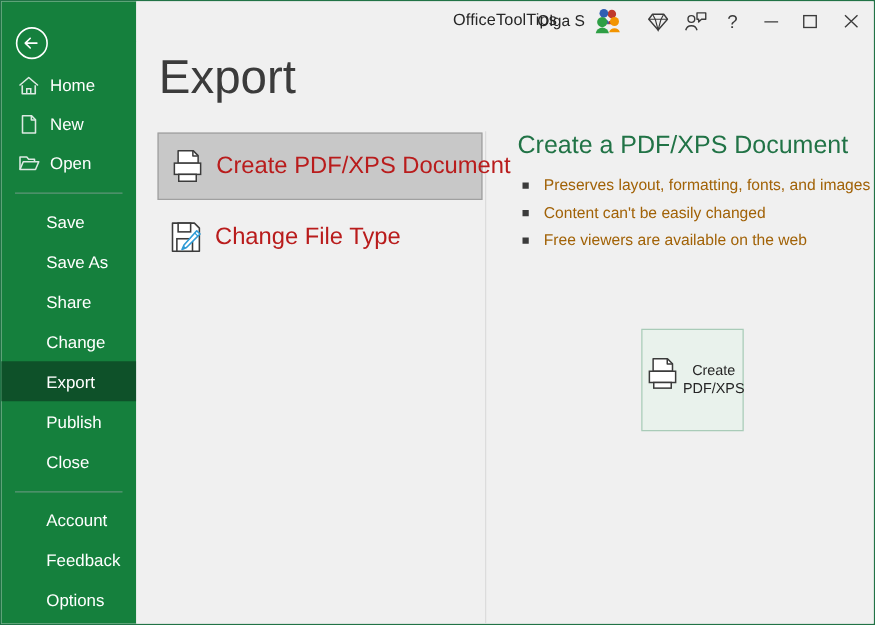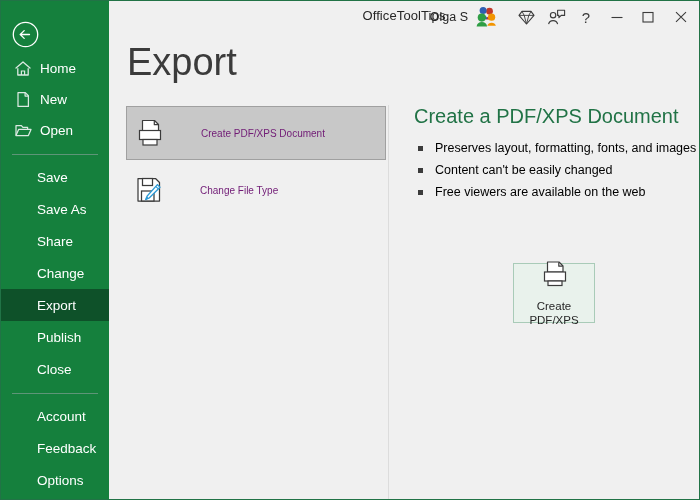--- a/index.html
+++ b/index.html
@@ -183,24 +183,23 @@
     border: 1px solid #a0a0a0;
   }
   .opt-icon {
     width: 46px;
     flex: none;
     display: flex;
     align-items: center;
     justify-content: center;
   }
   .opt-label {
-    font-size: 10px;
-    color: #701a75;
-    white-space: nowrap;
-    margin-left: 28px;
+    font-size: 19px;
+    color: #b91c1c;
+    white-space: nowrap;
   }
 
   
   #column-divider {
     position: absolute;
     left: 279px;
     top: 72px;
     width: 1px;
     bottom: 0;
     background: #dcdcdc;
@@ -221,47 +220,46 @@
     white-space: nowrap;
   }
   .bullets {
     list-style: none;
     margin: 0;
     padding: 0;
   }
   .bullets li {
     position: relative;
     font-size: 12.5px;
-    color: #000000;
+    color: #a16207;
     padding-left: 30px;
     height: 22px;
     line-height: 22px;
     white-space: nowrap;
   }
   .bullets li::before {
     content: "";
     position: absolute;
     left: 13px;
     top: 9px;
     width: 5px;
     height: 5px;
     background: #3b3b3b;
   }
 
   #create-button {
     position: absolute;
     left: 108px;
     top: 158px;
     width: 82px;
-    height: 60px;
+    height: 82px;
     background: #e9f2ec;
     border: 1px solid #a9cbb8;
     box-sizing: border-box;
     display: flex;
-    flex-direction: column;
     align-items: center;
     justify-content: center;
   }
   #create-button .cb-icon {
     margin-bottom: 4px;
   }
   #create-button .cb-label {
     font-size: 11.5px;
     color: #262626;
     line-height: 14px;

